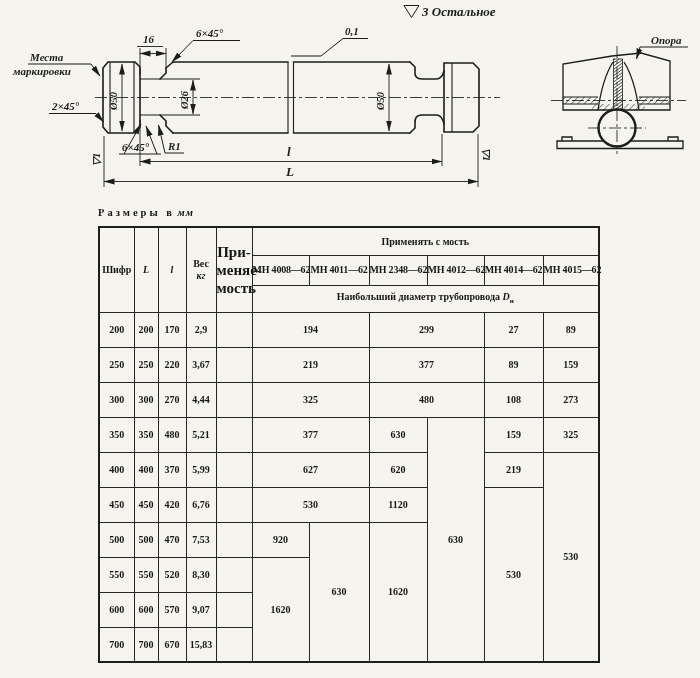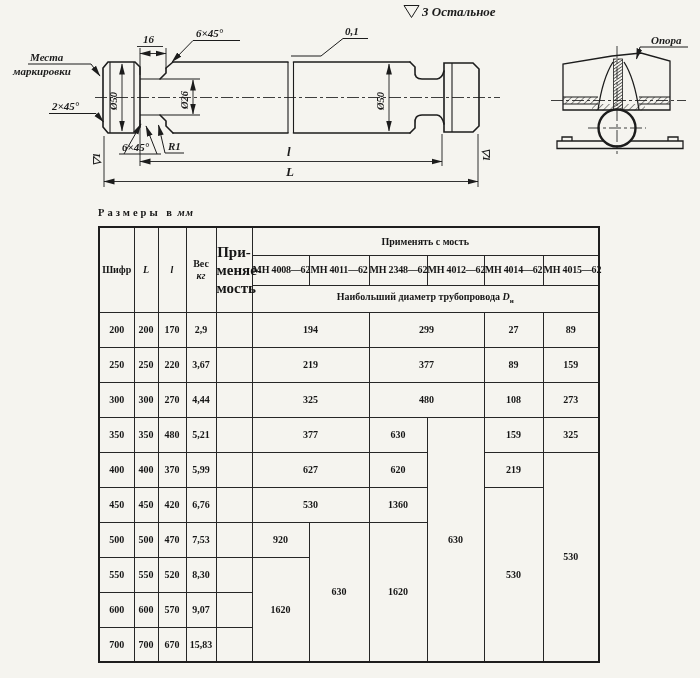--- a/index.html
+++ b/index.html
@@ -242,21 +242,21 @@
     <td>219</td>
     <td rowspan="6">530</td>
   </tr>
   <tr class="br">
     <td>450</td>
     <td>450</td>
     <td>420</td>
     <td>6,76</td>
     <td></td>
     <td colspan="2">530</td>
-    <td>1360</td>
+    <td>1120</td>
     <td rowspan="5">530</td>
   </tr>
   <tr class="br">
     <td>500</td>
     <td>500</td>
     <td>470</td>
     <td>7,53</td>
     <td></td>
     <td>920</td>
     <td rowspan="4">630</td>

